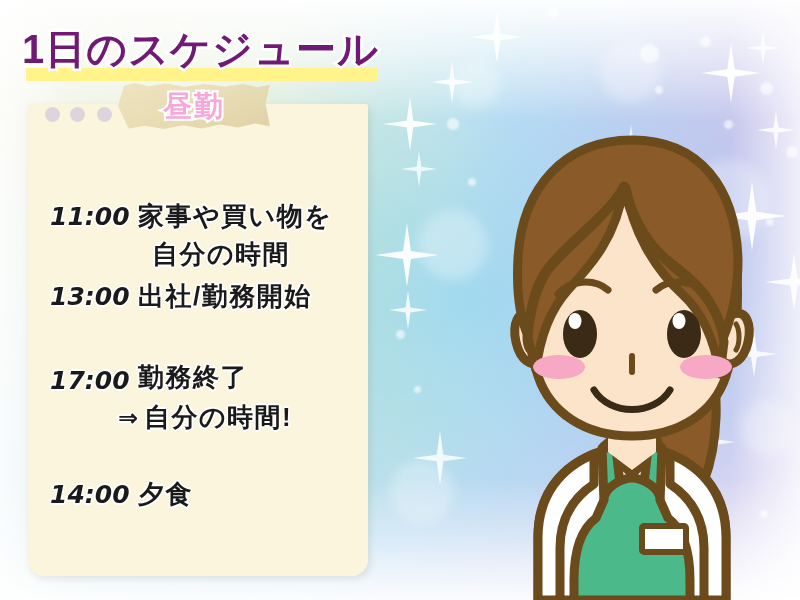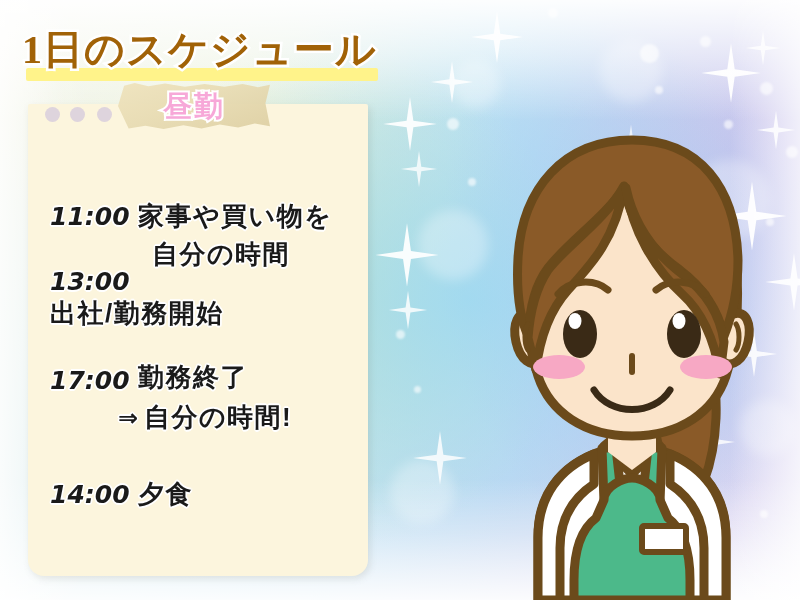--- a/index.html
+++ b/index.html
@@ -108,25 +108,25 @@
     top: 46px;
     width: 352px;
     height: 13px;
     background: #fff38a;
     border-radius: 2px;
   }
   #title-text {
     position: absolute;
     left: 0;
     top: 0;
-    font-family: Liberation Serif, serif;
+    font-family: Liberation Sans, sans-serif;
     font-size: 40px;
     font-weight: bold;
     letter-spacing: 1px;
-    color: #a16207;
+    color: #701a75;
     -webkit-text-stroke: 5px #ffffff;
     paint-order: stroke fill;
     text-shadow:
       0 0 2px rgba(255,255,255,0.9);
     white-space: nowrap;
   }
 
   
   #tape {
     position: absolute;
@@ -391,21 +391,21 @@
   <div id="schedule">
 
     <div class="row" style="left:22px;top:95px;">
       <span class="time">11:00</span>
       <span class="desc">家事や買い物を</span>
     </div>
     <div class="row" style="left:110px;top:133px;">
       <span class="desc cont">自分の時間</span>
     </div>
 
-    <div class="row" style="left:22px;top:163px;flex-direction:column;">
+    <div class="row" style="left:22px;top:175px;">
       <span class="time">13:00</span>
       <span class="desc">出社/勤務開始</span>
     </div>
 
     <div class="row" style="left:22px;top:256px;align-items:flex-end;">
       <span class="time">17:00</span>
       <span class="desc">勤務終了</span>
     </div>
 
     <div class="row" style="left:22px;top:296px;">

